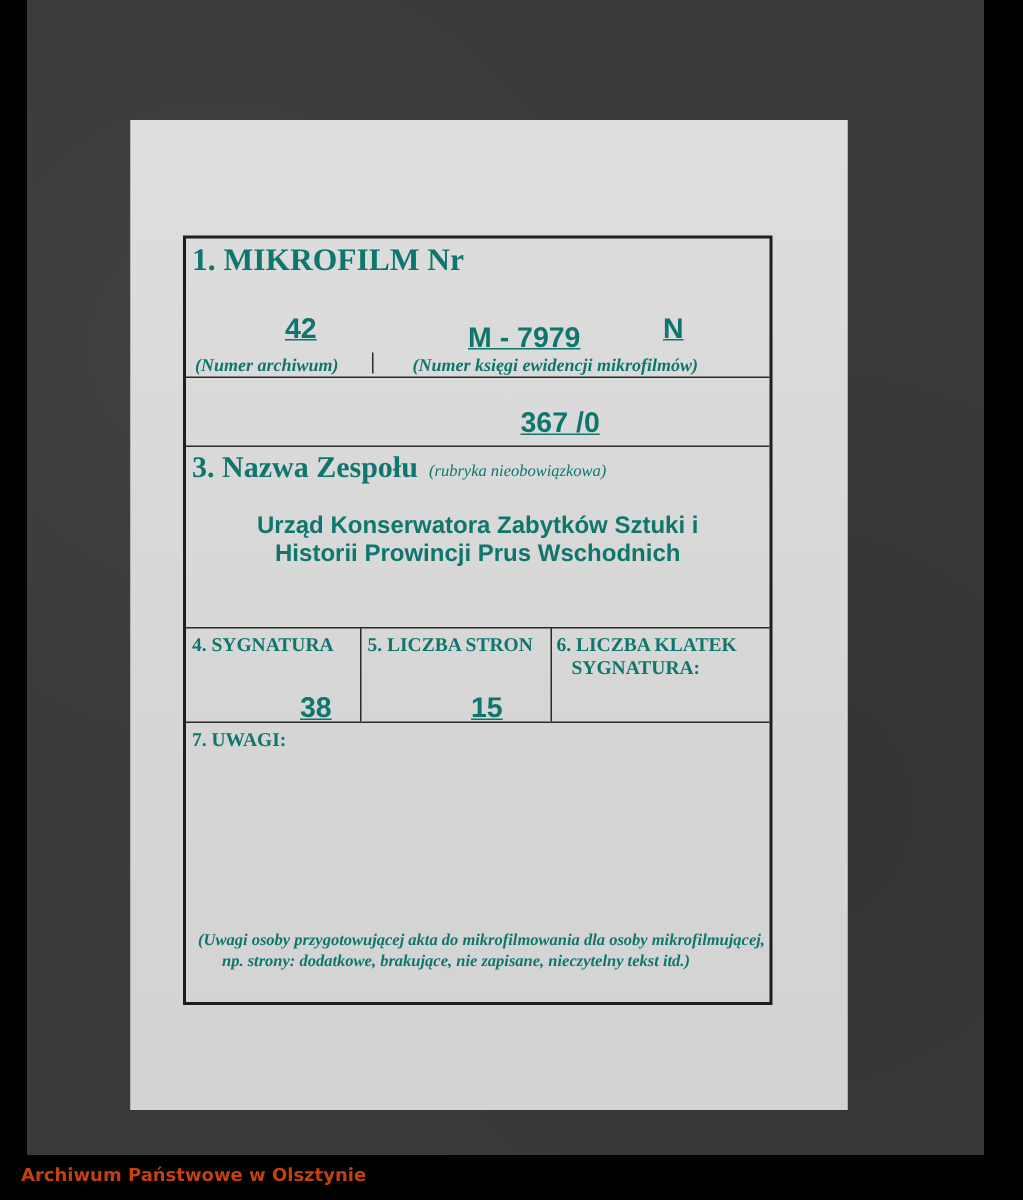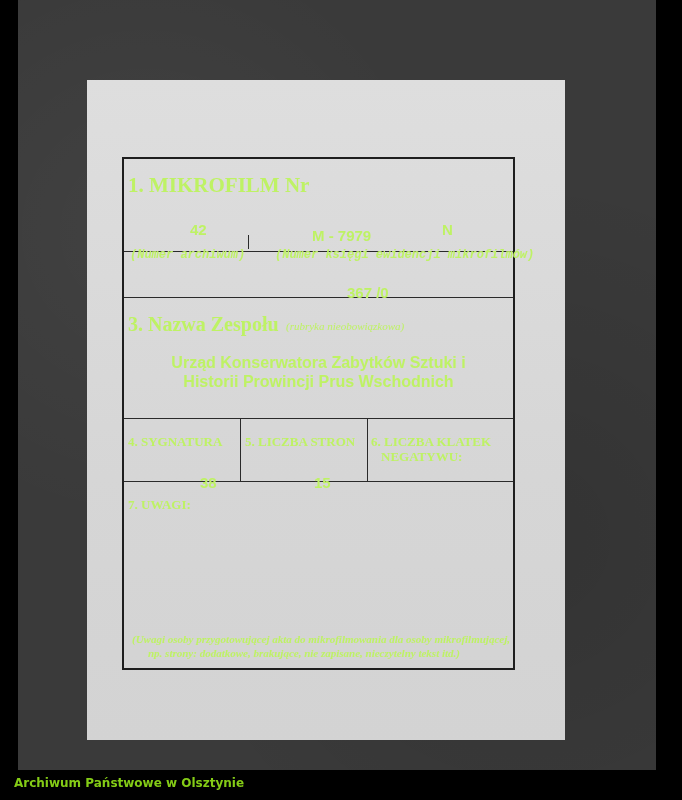--- a/index.html
+++ b/index.html
@@ -18,31 +18,31 @@
     position:absolute; left:87px; top:80px; width:478px; height:660px;
     background:#d9d9d9;
     background-image: linear-gradient(180deg, #dedede 0%, #d6d6d6 60%, #d3d3d3 100%);
   }
   .form {
     position:absolute; left:122px; top:157px; width:393px; height:513px;
     border:2px solid #1e1e1e; box-sizing:border-box;
   }
   .hline { position:absolute; left:0; right:0; height:0; border-top:1.5px solid #2a2a2a; }
   .vline { position:absolute; width:0; border-left:1.5px solid #2a2a2a; }
-  .t { position:absolute; color:#bef264; white-space:nowrap;margin-top:12px; }
+  .t { position:absolute; color:#0f766e; white-space:nowrap; }
   .big { font-family:"Liberation Serif", serif; font-weight:bold; font-size:21px; }
   .bigs { font-family:"Liberation Serif", serif; font-weight:bold; font-size:20px; }
-  .val { font-family:"Liberation Sans", sans-serif; font-weight:bold; font-size:15px; }
-  .cap { font-family:Liberation Mono, monospace; font-style:italic; font-weight:bold; font-size:12px; }
+  .val { font-family:"Liberation Sans", sans-serif; font-weight:bold; font-size:19px;text-decoration:underline; }
+  .cap { font-family:Liberation Serif, serif; font-style:italic; font-weight:bold; font-size:12px; }
   .small-it { font-family:"Liberation Serif", serif; font-style:italic; font-size:11px; }
   .head-sm { font-family:"Liberation Serif", serif; font-weight:bold; font-size:13px; }
   .name { font-family:"Liberation Sans", sans-serif; font-weight:bold; font-size:16px; text-align:center; line-height:19px; }
   .note { font-family:"Liberation Serif", serif; font-style:italic; font-weight:bold; font-size:11px; line-height:13px; }
   .footer {
-    position:absolute; left:14px; top:776px; color:#84cc16;
+    position:absolute; left:14px; top:776px; color:#c2410c;
     font-family:"DejaVu Sans", sans-serif; font-weight:bold; font-size:12px;
   }
 </style>
 </head>
 <body>
 
 <div class="film"></div>
 <div class="paper"></div>
 
 <div class="form">
@@ -68,20 +68,20 @@
   <div class="t bigs" style="left:4px; top:142px;">3. Nazwa Zespołu</div>
   <div class="t small-it" style="left:162px; top:149px;">(rubryka nieobowiązkowa)</div>
   <div class="t name" style="left:0; right:0; top:182px;">Urząd Konserwatora Zabytków Sztuki i</div>
   <div class="t name" style="left:0; right:0; top:201px;">Historii Prowincji Prus Wschodnich</div>
 
   <div class="t head-sm" style="left:4px; top:263px;">4. SYGNATURA</div>
   <div class="t val" style="left:76px; top:303px;">38</div>
   <div class="t head-sm" style="left:121px; top:263px;">5. LICZBA STRON</div>
   <div class="t val" style="left:190px; top:303px;">15</div>
   <div class="t head-sm" style="left:247px; top:263px;">6. LICZBA KLATEK</div>
-  <div class="t head-sm" style="left:257px; top:278px;">NEGATYWU:</div>
+  <div class="t head-sm" style="left:257px; top:278px;">SYGNATURA:</div>
 
   <div class="t head-sm" style="left:4px; top:326px;">7. UWAGI:</div>
   <div class="t note" style="left:8px; top:462px;">(Uwagi osoby przygotowującej akta do mikrofilmowania  dla osoby mikrofilmującej,</div>
   <div class="t note" style="left:24px; top:476px;">np. strony: dodatkowe, brakujące, nie zapisane, nieczytelny tekst itd.)</div>
 </div>
 
 <div class="footer">Archiwum Państwowe w Olsztynie</div>
 
 </body></html>

